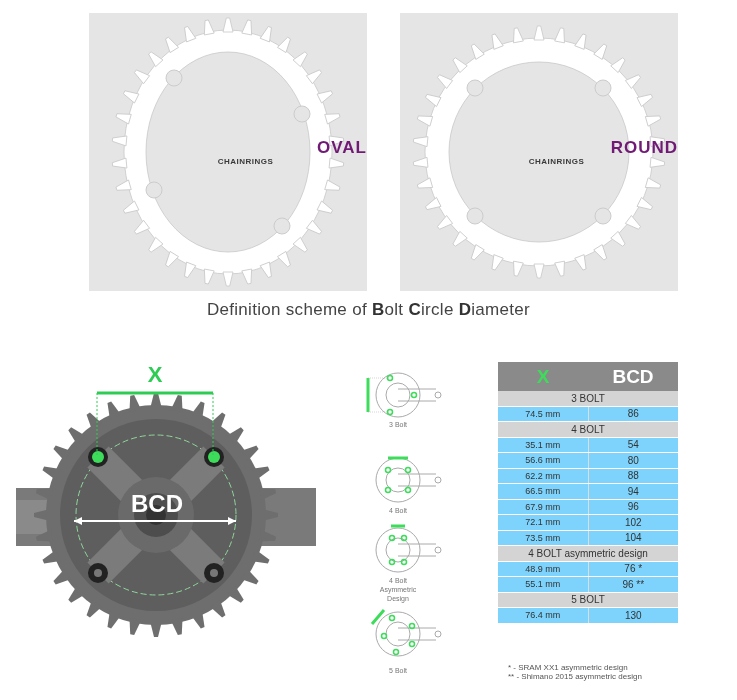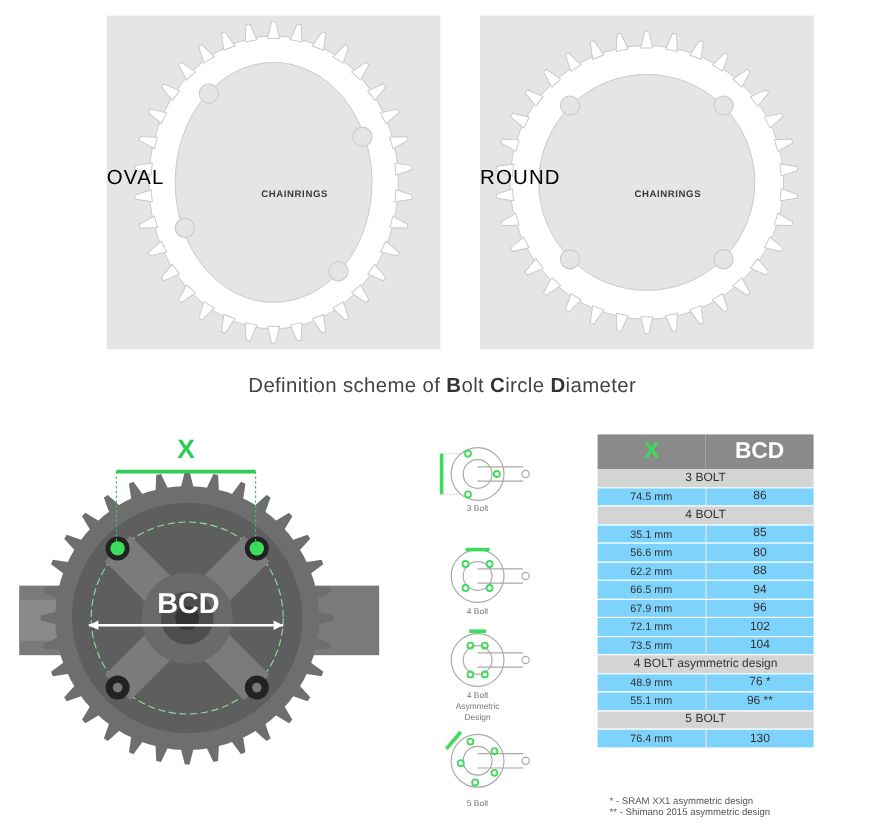--- a/index.html
+++ b/index.html
@@ -1,21 +1,21 @@
 <!DOCTYPE html>
 <html><head>
 <meta charset="utf-8">
 <style>
   html, body { margin:0; padding:0; background:#ffffff; }
   body { width:737px; height:700px; position:relative; overflow:hidden; font-family:"Liberation Sans", sans-serif; color:#333; }
   .panel { position:absolute; top:13px; width:278px; height:278px; background:#e5e5e5; }
   .panel svg { position:absolute; left:0; top:0; }
-  .panel .label-big { position:absolute; left:0; right:0; top:125px; text-align:left; color:#000000; font-weight:normal; font-size:17px; letter-spacing:1px; }
+  .panel .label-big { position:absolute; left:0; right:0; top:125px; text-align:right; color:#701a75; font-weight:bold; font-size:17px; letter-spacing:1px; }
   .panel .label-small { position:absolute; left:0; right:0; top:144px; text-align:center; color:#3a3a3a; font-weight:bold; font-size:8px; letter-spacing:0.5px;margin-left:35px; }
-  .caption { position:absolute; top:312px; left:0; width:737px; text-align:center; font-size:17px; color:#444; letter-spacing:0.3px; }
+  .caption { position:absolute; top:300px; left:0; width:737px; text-align:center; font-size:17px; color:#444; letter-spacing:0.3px; }
   .caption b { color:#333; font-weight:bold; }
   .crank { position:absolute; left:0; top:360px; width:330px; height:310px; }
   .icons { position:absolute; left:360px; top:360px; width:90px; height:320px; }
   .icon-cap { position:absolute; font-size:7px; color:#777; text-align:center; width:60px; line-height:9px; }
   table.bcd { position:absolute; left:498px; top:362px; width:180px; border-collapse:collapse; font-size:9px; color:#333; }
   table.bcd th { background:#8a8a8a; height:27px; font-size:19px; color:#fff; font-weight:bold; }
   table.bcd th.x { color:#3ddc5a; width:50%; }
   table.bcd td { height:14.5px; text-align:center; background:#7dd3fc; border-bottom:1px solid #fff; padding:0; }
   table.bcd td.l { border-right:1px solid #ddd; }
   table.bcd td.v { font-size:10px; }
@@ -287,21 +287,21 @@
     <tr>
         <td class="l">74.5 mm</td>
         <td class="v">86</td>
       </tr>
 
     <tr class="group">
         <td colspan="2">4 BOLT</td>
       </tr>
     <tr>
         <td class="l">35.1 mm</td>
-        <td class="v">85</td>
+        <td class="v">54</td>
       </tr>
     <tr>
         <td class="l">56.6 mm</td>
         <td class="v">80</td>
       </tr>
     <tr>
         <td class="l">62.2 mm</td>
         <td class="v">88</td>
       </tr>
     <tr>

